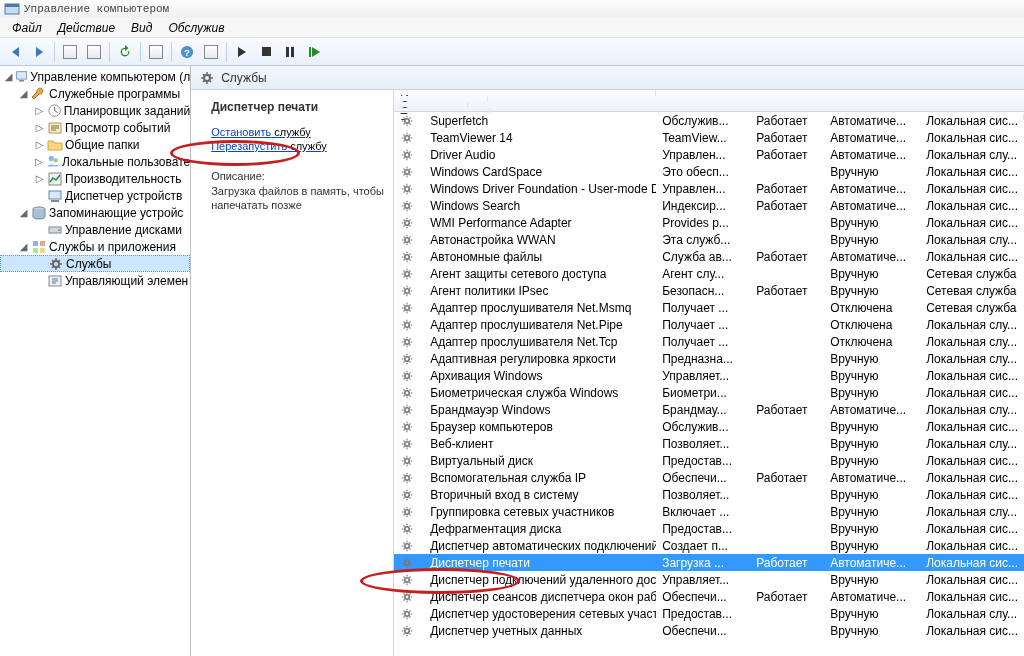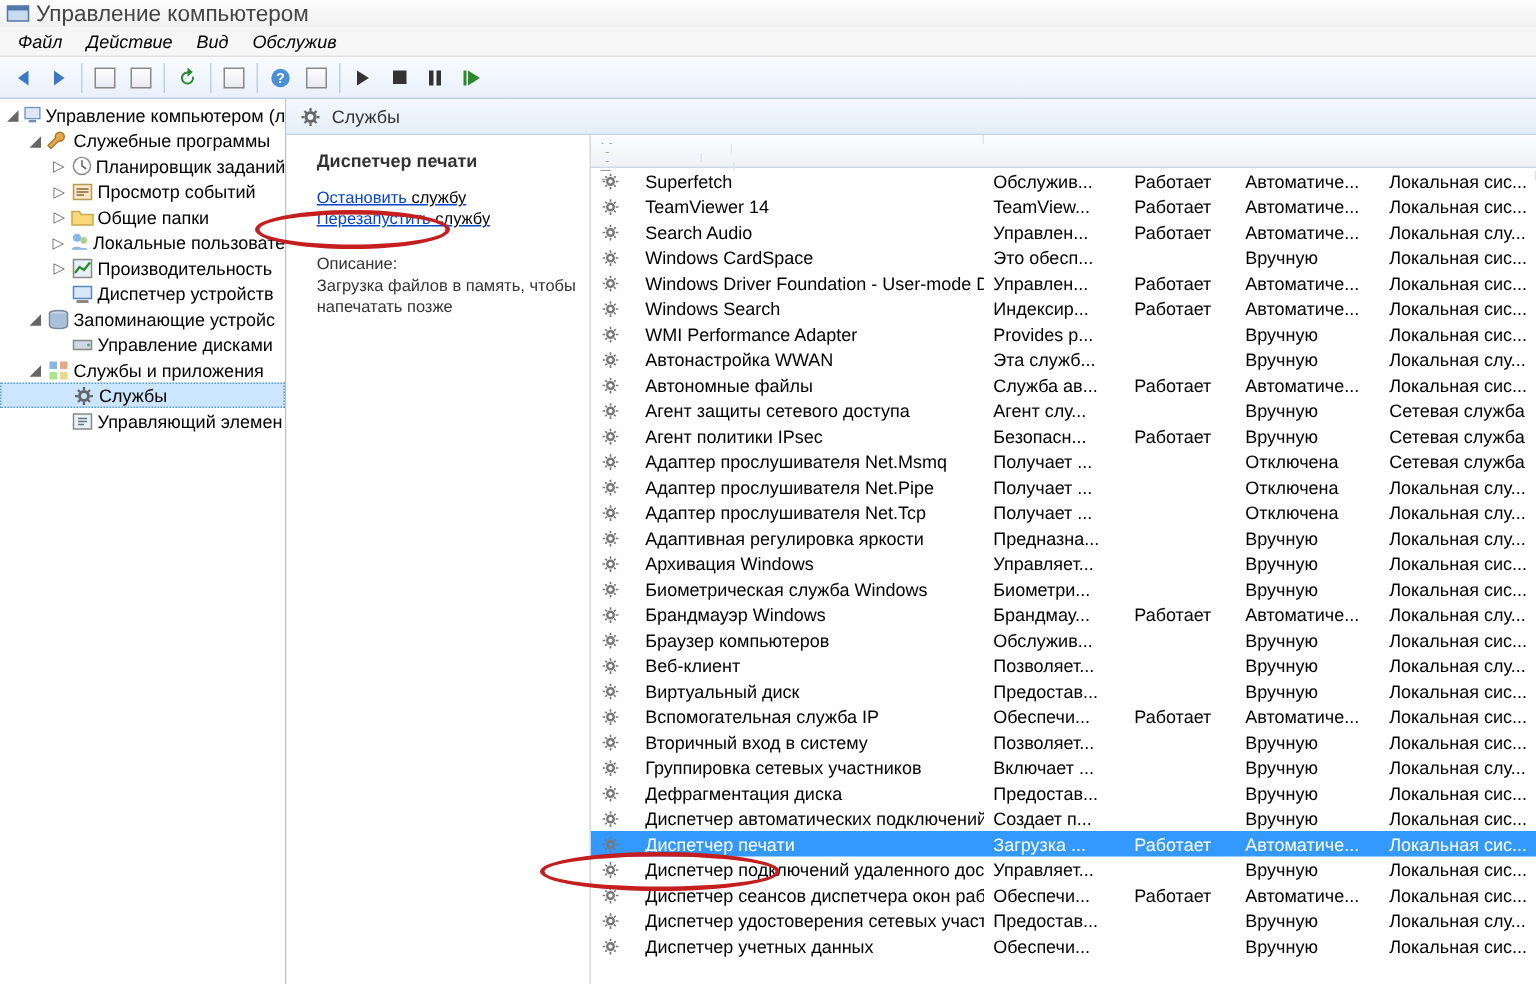--- a/index.html
+++ b/index.html
@@ -1,21 +1,21 @@
 <!DOCTYPE html>
 <html><head>
 <meta charset="utf-8">
 <style>
   * { box-sizing: border-box; margin: 0; padding: 0; font-family: "Segoe UI", Tahoma, sans-serif; }
   body { width: 1024px; height: 656px; overflow: hidden; background: #fff; font-size: 12px; color: #000; position: relative; }
 
   
   .titlebar { height: 18px; display: flex; align-items: center; padding: 0 4px; background: linear-gradient(#fdfdfd,#f0f0f0); }
   .titlebar .icon { width: 16px; height: 16px; margin-right: 4px; display:inline-flex;align-items:center;justify-content:center; }
-  .titlebar .title { font-size: 15px; color: #444; }
+  .titlebar .title { font-size: 11px; color: #444; font-family: Liberation Mono, monospace; }
 
   
   .menubar { height: 20px; display: flex; align-items: center; padding: 0 4px; background: #f6f6f6; border-bottom: 1px solid #e0e0e0; font-style: italic;}
   .menubar .menu-item { padding: 2px 8px; cursor: default; }
 
   
   .toolbar { height: 28px; display: flex; align-items: center; padding: 0 4px; background: linear-gradient(#fafcff,#e8f0fb); border-bottom: 1px solid #b8cde8; gap:2px; position: relative;}
   .tb-btn { width: 22px; height: 22px; display:inline-flex; align-items:center; justify-content:center; border:1px solid transparent; border-radius:2px; }
   .tb-sep { width:1px; height:20px; background:#c0d0e0; margin:0 2px;}
 
@@ -337,21 +337,21 @@
               <div class="cell c-stat">Работает</div>
               <div class="cell c-start">Автоматиче...</div>
               <div class="cell c-logon">Локальная сис...</div>
             </div>
             <div class="row">
               <div class="cell c-name">
                 <span class="gear-ico"><svg viewBox="0 0 16 16" width="14" height="14">
                     <circle cx="8" cy="8" r="2.5" fill="none" stroke="#777" stroke-width="1.8"></circle>
                     <path d="M8 2v2M8 12v2M2 8h2M12 8h2M4 4l1.3 1.3M10.7 10.7L12 12M4 12l1.3-1.3M10.7 5.3L12 4" stroke="#777" stroke-width="1.3"></path>
                   </svg></span>
-                <span>Search Audio</span>
+                <span>Driver Audio</span>
               </div>
               <div class="cell c-desc">Управлен...</div>
               <div class="cell c-stat">Работает</div>
               <div class="cell c-start">Автоматиче...</div>
               <div class="cell c-logon">Локальная слу...</div>
             </div>
             <div class="row">
               <div class="cell c-name">
                 <span class="gear-ico"><svg viewBox="0 0 16 16" width="14" height="14">
                     <circle cx="8" cy="8" r="2.5" fill="none" stroke="#777" stroke-width="1.8"></circle>

